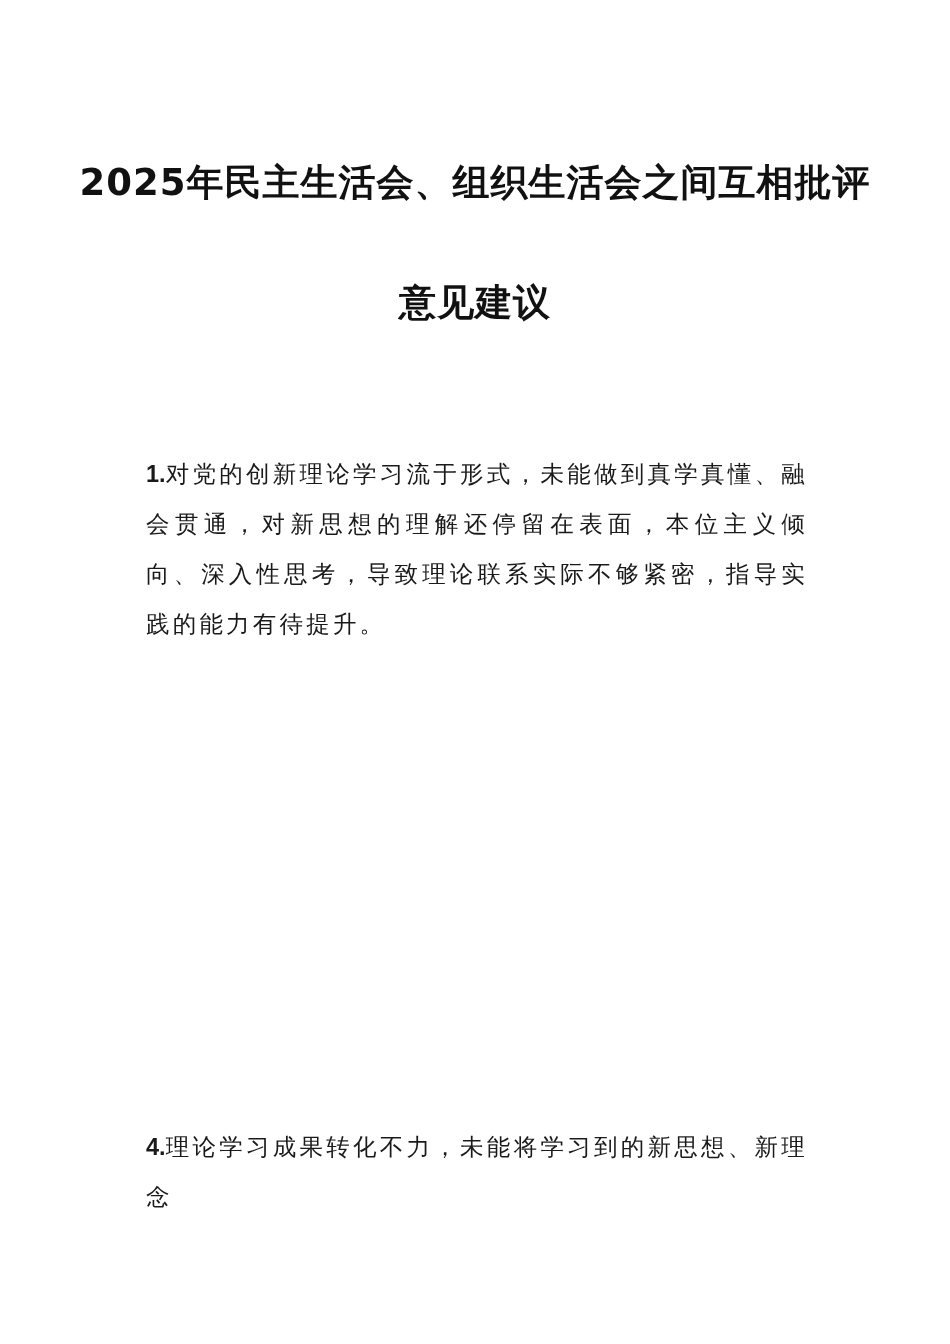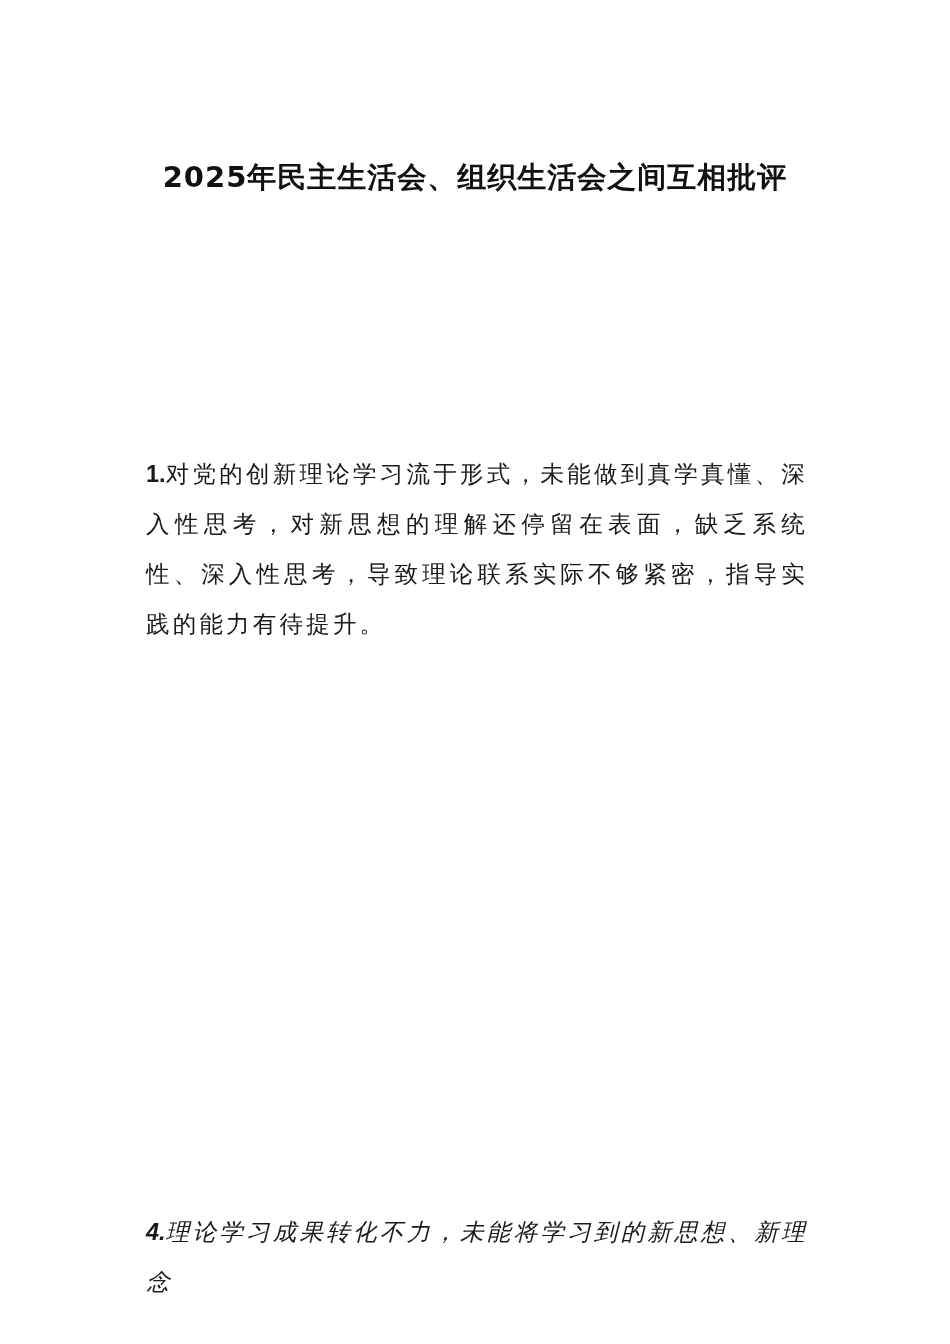--- a/index.html
+++ b/index.html
@@ -21,21 +21,21 @@
       width: 950px;
       height: 1344px;
       background: #ffffff;
     }
     .title {
       position: absolute;
       left: 0;
       width: 950px;
       text-align: center;
       font-weight: bold;
-      font-size: 29px;
+      font-size: 37px;
       letter-spacing: 1px;
       color: #111111;
       margin: 0;
     }
     .title.line1 { top: 158px; }
     .title.line2 { top: 278px; }
     .body-text {
       position: absolute;
       left: 146px;
       width: 662px;
@@ -48,26 +48,27 @@
       margin: 0;
     }
     .num {
       letter-spacing: 0;
       font-family: "Liberation Sans", sans-serif;
       font-weight: bold;
     }
     #p1 { top: 449px; }
     #p2 { top: 697px; }
     #p3 { top: 945px; }
-    #p4 { top: 1207px; font-style: italic; }
+    #p4 { top: 1122px; }
   </style>
 </head>
 <body>
 
 <div class="page">
   <h1 class="title line1">2025年民主生活会、组织生活会之间互相批评</h1>
+  <h1 class="title line2">意见建议</h1>
 
-  <p class="body-text" id="p1"><span class="num">1.</span><span>对党的创新理论学习流于形式，未能做到真学真懂、深入性思考，对新思想的理解还停留在表面，缺乏系统性、深入性思考，导致理论联系实际不够紧密，指导实践的能力有待提升。</span></p>
+  <p class="body-text" id="p1"><span class="num">1.</span><span>对党的创新理论学习流于形式，未能做到真学真懂、融会贯通，对新思想的理解还停留在表面，本位主义倾向、深入性思考，导致理论联系实际不够紧密，指导实践的能力有待提升。</span></p>
 
 
 
   <p class="body-text" id="p4"><span class="num">4.</span><span>理论学习成果转化不力，未能将学习到的新思想、新理念</span></p>
 </div>
 
 </body></html>

